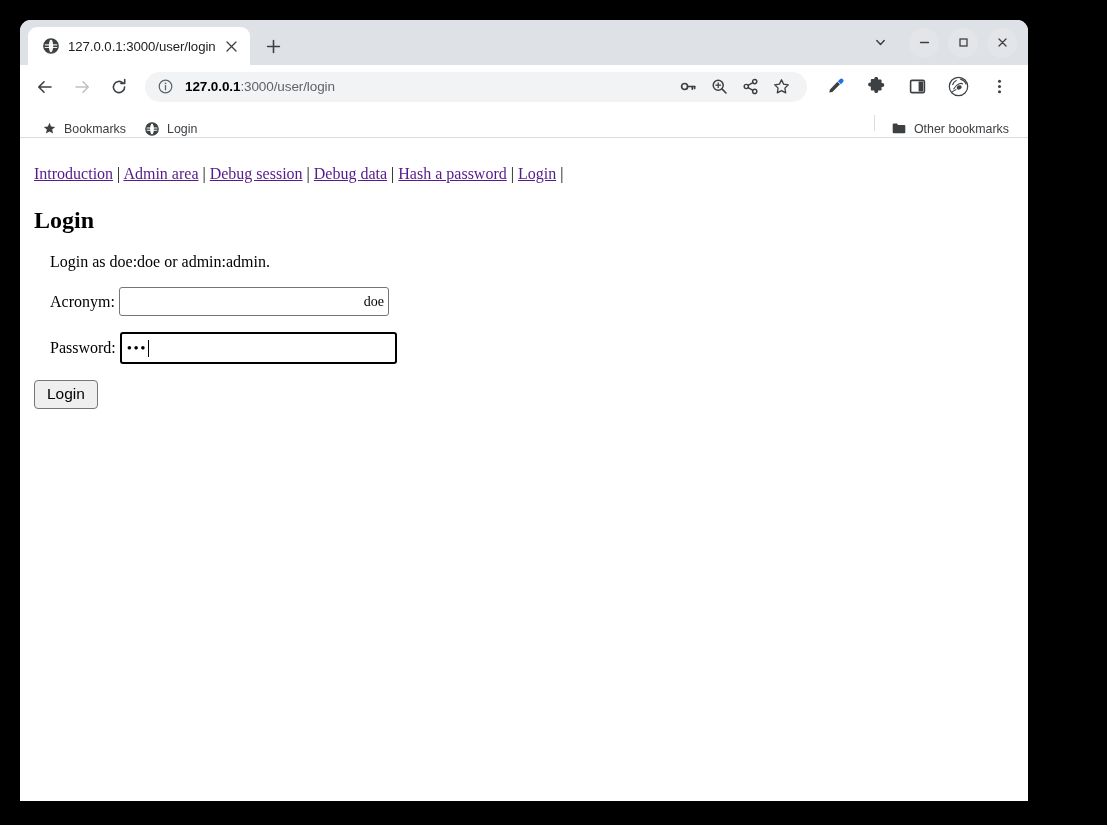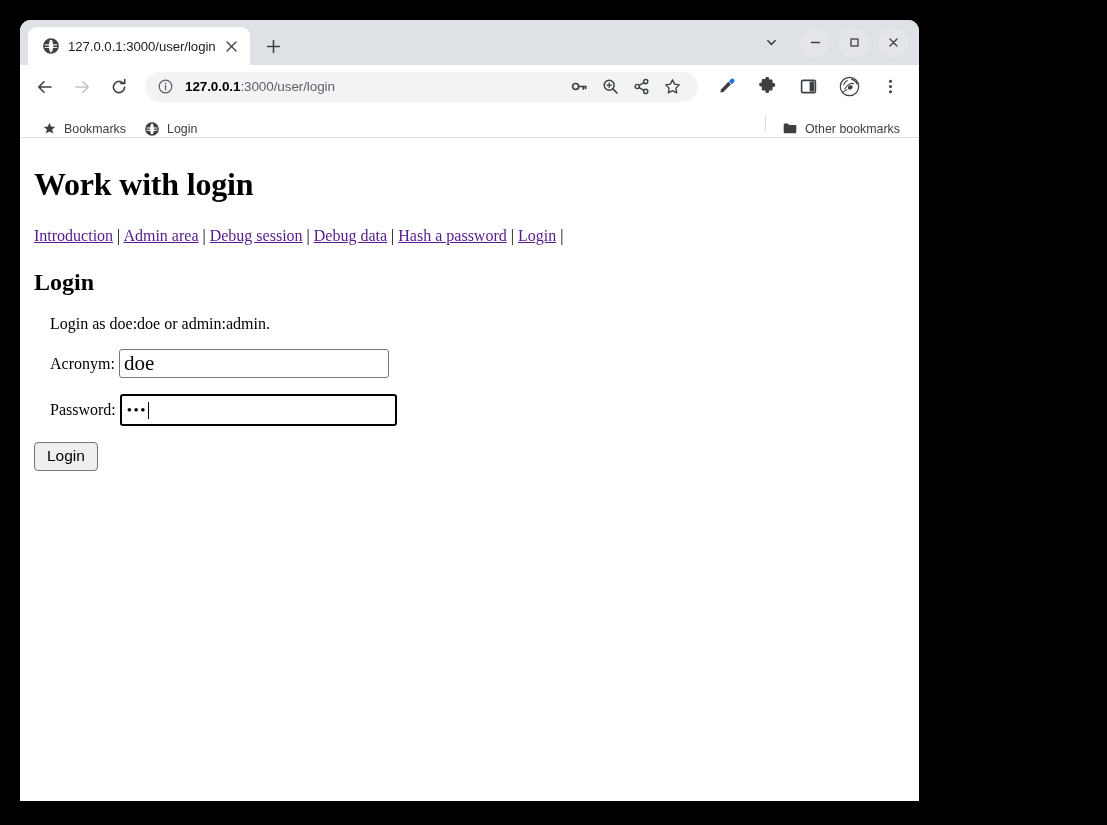--- a/index.html
+++ b/index.html
@@ -11,21 +11,21 @@
     background: #000000;
     overflow: hidden;
     font-family: "Liberation Sans", sans-serif;
   }
 
   
   .browser-window {
     position: absolute;
     left: 20px;
     top: 20px;
-    width: 899px;
+    width: 1008px;
     height: 781px;
     background: #ffffff;
     border-radius: 11px 11px 0 0;
     overflow: hidden;
     display: flex;
     flex-direction: column;
   }
 
   
   .tab-strip {
@@ -237,30 +237,31 @@
   }
   .form-row {
     margin: 1em 16px;
     display: flex;
     align-items: center;
     line-height: 1.15;
   }
   .form-label { font-size: 16px; }
   input.text-field {
     font-family: "Liberation Serif", "DejaVu Serif", serif;
-    font-size: 21px;
+    font-size: 14px;
     margin-left: 4px;
     padding: 3px 4px;
     width: 270px;
     height: 29px;
     border: 1px solid #767676;
     border-radius: 3px;
     background: #ffffff;
     color: #000;
     outline: none;
+    text-align: right;
   }
   .pw-wrap {
     position: relative;
     margin-left: 4px;
     width: 277px;
     height: 32px;
     border: 2px solid #000000;
     border-radius: 3px;
     background: #ffffff;
     display: flex;
@@ -475,21 +476,20 @@
           <path d="M0.7 2.4c0-0.5 0.4-0.9 0.9-0.9h3.3l1.3 1.5h6.2c0.5 0 0.9 0.4 0.9 0.9v6.4c0 0.5-0.4 0.9-0.9 0.9H1.6c-0.5 0-0.9-0.4-0.9-0.9z" fill="#3c4043"></path>
         </svg>
       </span>
       <span>Other bookmarks</span>
     </div>
   </div>
 
   <div class="page-viewport">
     <div class="page-body">
 
-      <h1 class="page-h1">Work with login</h1>
 
       <div class="nav-links">
         <a href="#">Introduction</a><span> | </span><a href="#">Admin area</a><span> | </span><a href="#">Debug session</a><span> | </span><a href="#">Debug data</a><span> | </span><a href="#">Hash a password</a><span> | </span><a href="#">Login</a><span> | </span>
       </div>
 
       <h2 class="page-h2">Login</h2>
 
       <p class="page-p">Login as doe:doe or admin:admin.</p>
 
       <div class="form-row">

